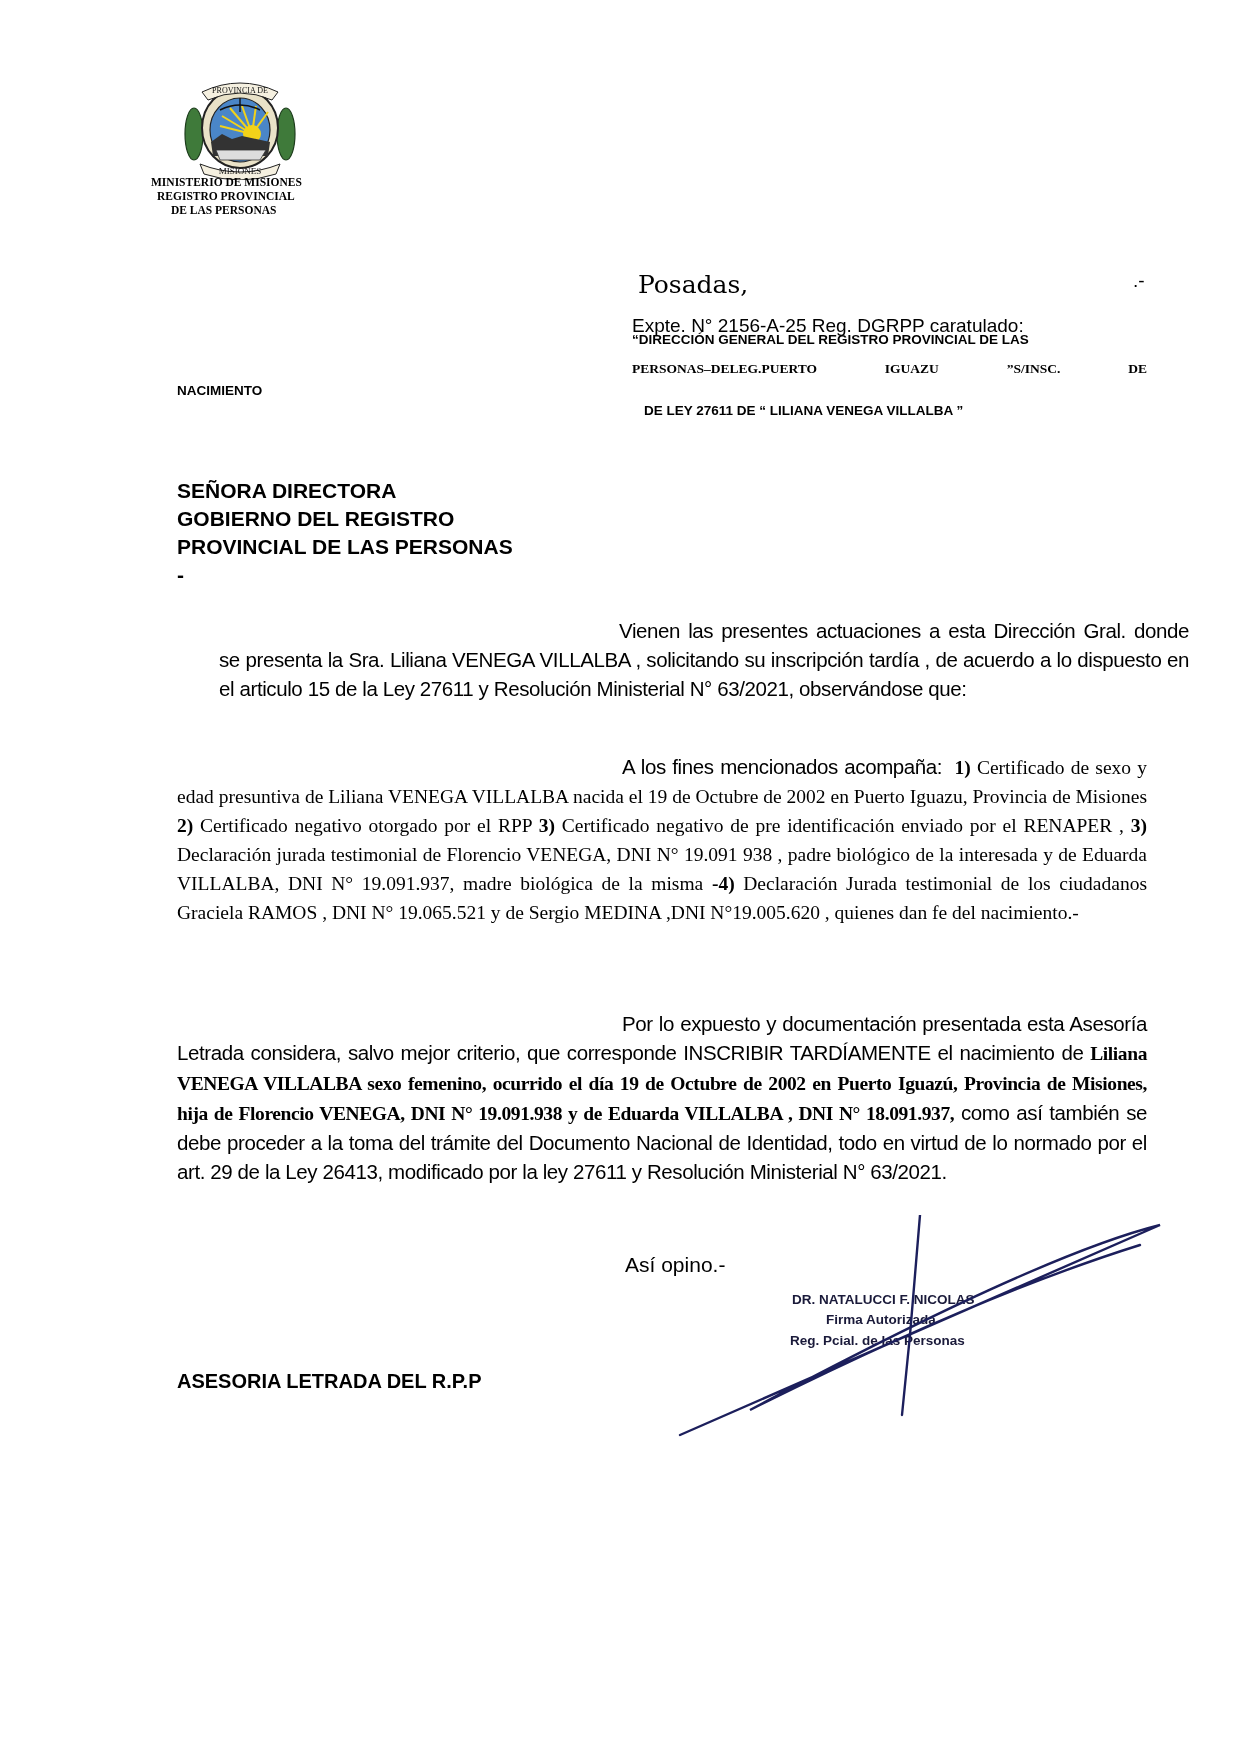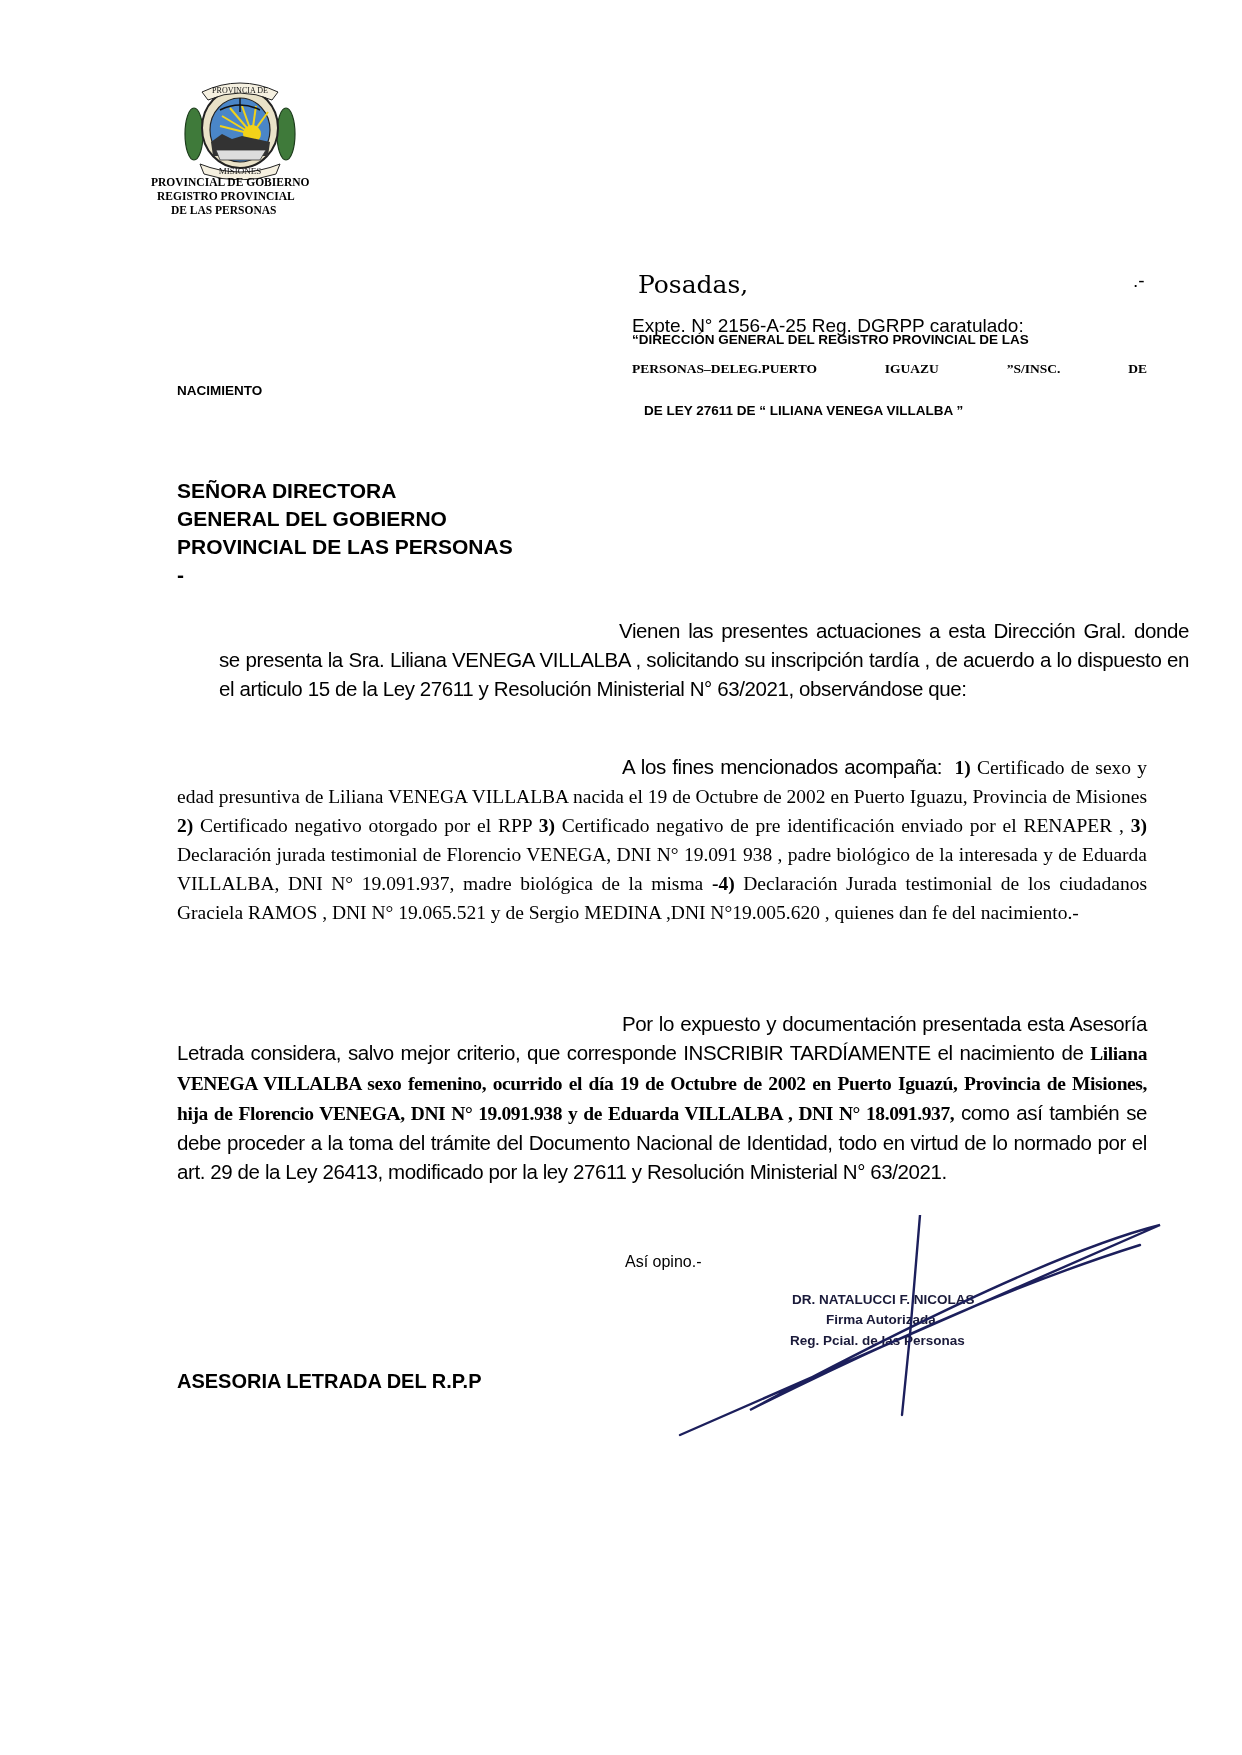--- a/index.html
+++ b/index.html
@@ -38,21 +38,21 @@
   .para { left: 177px; width: 970px; font-size: 20.5px; line-height: 29px; text-align: justify; }
   .para .indent { display: inline-block; width: 400px; }
   .para .indent2 { display: inline-block; width: 445px; }
   .narrow { font-family: "Liberation Sans", sans-serif; letter-spacing: -0.4px; }
   #p1 { top: 616px; margin-left: 42px; }
   #p2 { top: 752px; font-family: "Liberation Serif", serif; font-size: 19.5px; line-height: 29px; }
   #p2 .lead { font-family: "Liberation Sans", sans-serif; font-size: 20.5px; }
   #p3 { top: 1009px; }
   b.s { font-family: "Liberation Serif", serif; font-weight: bold; font-size: 19.5px; }
 
-  #closing { left: 625px; top: 1253px; font-size: 16px; }
+  #closing { left: 625px; top: 1253px; font-size: 21px; }
 
   
   .stamp { font-weight: bold; font-size: 13.5px; color: #1a1a3a; white-space: nowrap; }
   #st1 { left: 792px; top: 1292px; }
   #st2 { left: 826px; top: 1312px; }
   #st3 { left: 790px; top: 1333px; }
 
   #signature { left: 660px; top: 1215px; width: 520px; height: 240px; pointer-events: none; }
 
   #signer { left: 177px; top: 1370px; font-weight: bold; font-size: 20px; }
@@ -82,39 +82,39 @@
   <path d="M36 74 L86 74 L80 84 L40 84 Z" fill="#dddddd" stroke="#333" stroke-width="0.8"></path>
 
   <path d="M40 34 Q60 24 80 34" fill="none" stroke="#111" stroke-width="1.6"></path>
   <line x1="60" y1="22" x2="60" y2="36" stroke="#111" stroke-width="1.4"></line>
 
   <path d="M22 16 Q60 -2 98 16 L92 24 Q60 10 28 24 Z" fill="#f5f0e0" stroke="#222" stroke-width="1"></path>
   <path d="M20 88 Q60 104 100 88 L96 98 Q60 110 24 98 Z" fill="#f5f0e0" stroke="#222" stroke-width="1"></path>
   <text x="60" y="17" font-family="Liberation Serif, serif" font-size="8" text-anchor="middle" fill="#111">PROVINCIA DE</text>
   <text x="60" y="98" font-family="Liberation Serif, serif" font-size="9" text-anchor="middle" fill="#111">MISIONES</text>
 </svg>
-<div id="lh1" class="abs lh">PROVINCIAL DE GOBIERNO</div>
+<div id="lh1" class="abs lh">MINISTERIO DE MISIONES</div>
 <div id="lh2" class="abs lh">REGISTRO PROVINCIAL</div>
 <div id="lh3" class="abs lh">DE LAS PERSONAS</div>
 
 <div id="city" class="abs">Posadas,</div>
 <div id="city-end" class="abs">.-</div>
 <div id="expte" class="abs">Expte. N° 2156-A-25   Reg. DGRPP caratulado:</div>
 <div id="cap1" class="abs cap">“DIRECCIÓN GENERAL DEL REGISTRO PROVINCIAL DE LAS</div>
 <div id="cap2" class="abs cap">
   <span>PERSONAS–DELEG.PUERTO</span>
   <span>IGUAZU</span>
   <span>”S/INSC.</span>
   <span>DE</span>
 </div>
 <div id="cap-left" class="abs cap">NACIMIENTO</div>
 <div id="cap3" class="abs cap">DE  LEY 27611 DE “ LILIANA VENEGA VILLALBA ”</div>
 
 <div id="addr1" class="abs addr">SEÑORA DIRECTORA</div>
-<div id="addr2" class="abs addr">GENERAL  DEL GOBIERNO</div>
+<div id="addr2" class="abs addr">GOBIERNO  DEL REGISTRO</div>
 <div id="addr3" class="abs addr">PROVINCIAL DE LAS PERSONAS</div>
 <div id="addr4" class="abs addr">-</div>
 
 <div id="p1" class="abs para narrow"><span class="indent"></span><span>Vienen las presentes actuaciones a esta Dirección Gral. donde se presenta la Sra. Liliana VENEGA VILLALBA ,  solicitando su inscripción   tardía  , de acuerdo  a lo dispuesto en el articulo  15  de la Ley  27611 y Resolución Ministerial N° 63/2021, observándose que:</span></div>
 
 <div id="p2" class="abs para"><span class="indent2"></span><span class="lead narrow">A los fines mencionados acompaña:</span>&nbsp; <b>1)</b><span> Certificado de sexo y edad presuntiva de Liliana VENEGA VILLALBA  nacida el 19 de Octubre  de  2002  en Puerto Iguazu, Provincia de Misiones  </span><b>2)</b><span> Certificado negativo otorgado por el RPP   </span><b>3)</b><span> Certificado negativo de pre identificación enviado por el RENAPER , </span><b>3)</b><span>  Declaración jurada testimonial de Florencio VENEGA, DNI N° 19.091 938 , padre biológico de la interesada y de Eduarda VILLALBA, DNI N° 19.091.937, madre biológica de la misma </span><b>-4)</b><span>  Declaración Jurada testimonial de los ciudadanos Graciela RAMOS , DNI N° 19.065.521  y de Sergio MEDINA  ,DNI N°19.005.620 , quienes dan fe del nacimiento.-</span></div>
 
 <div id="p3" class="abs para narrow"><span class="indent2"></span><span>Por lo expuesto y documentación presentada esta Asesoría Letrada considera, salvo mejor criterio, que corresponde INSCRIBIR TARDÍAMENTE el nacimiento de </span><b class="s">Liliana VENEGA VILLALBA  sexo femenino, ocurrido  el   día 19 de Octubre de 2002   en Puerto Iguazú, Provincia de Misiones, hija de Florencio VENEGA, DNI N° 19.091.938 y de Eduarda VILLALBA , DNI  N° 18.091.937,</b><span>   como así también se debe proceder a la toma del trámite del Documento Nacional de Identidad, todo en virtud de lo normado por el art. 29 de la Ley 26413, modificado por la ley 27611 y Resolución Ministerial N° 63/2021.</span></div>
 
 <div id="closing" class="abs">Así opino.-</div>

